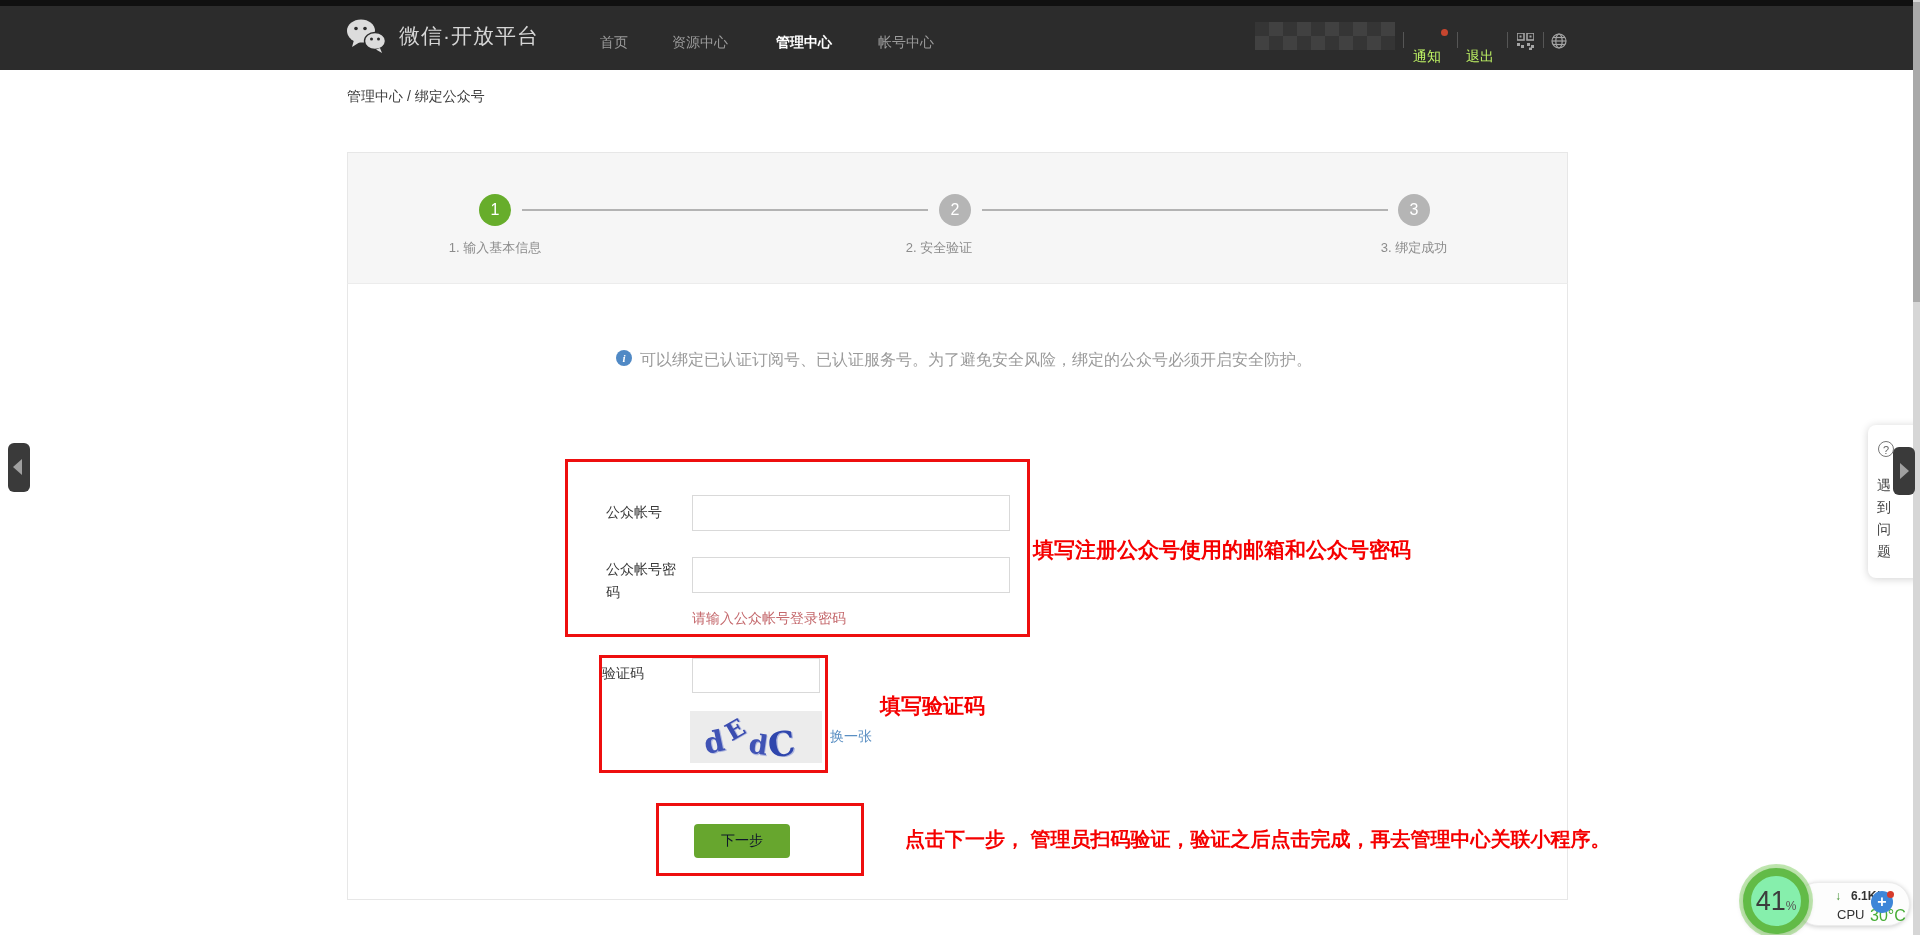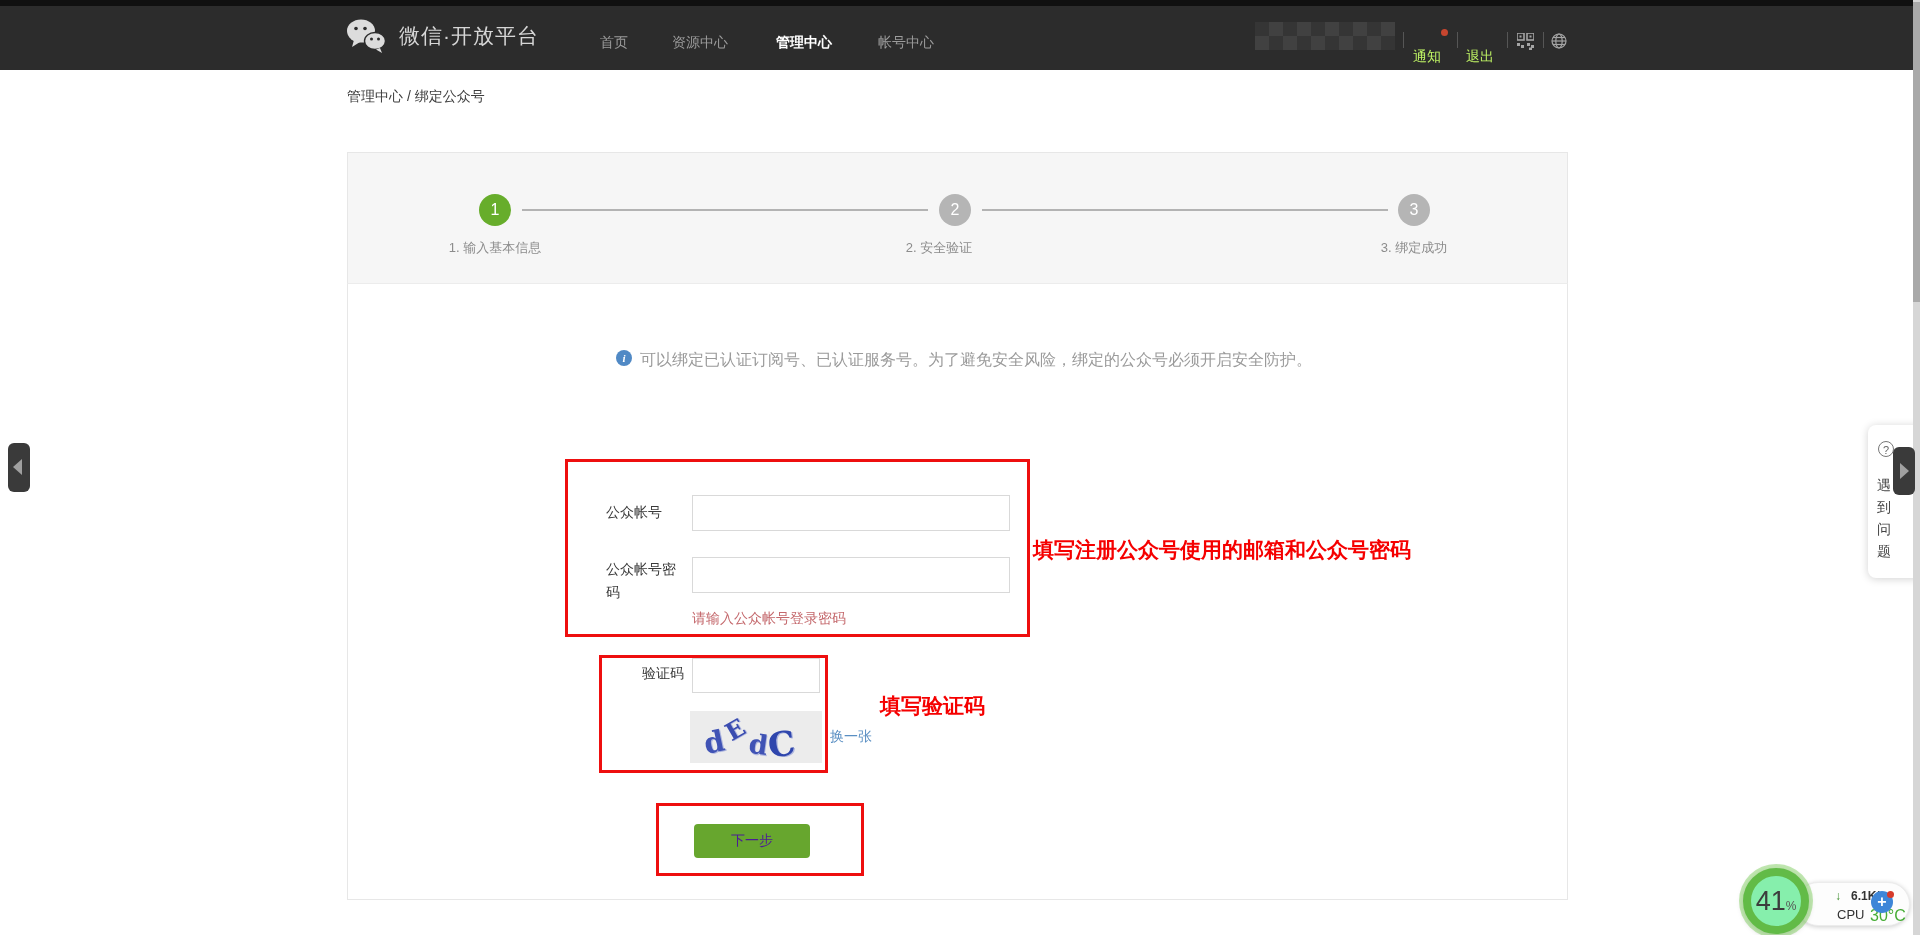--- a/index.html
+++ b/index.html
@@ -41,34 +41,34 @@
   .sl1 { left:495px; } .sl2 { left:939px; } .sl3 { left:1414px; }
 
   
   .info-icon { position:absolute; left:616px; top:350px; width:16px; height:16px; border-radius:50%; background:#5089c5; color:#fff; font-size:11px; font-style:italic; font-weight:bold; text-align:center; line-height:16px; font-family:"Liberation Serif", serif; }
   .info-text { position:absolute; left:640px; top:350px; font-size:16px; color:#9a9a9a; }
 
   
   .f-label { position:absolute; font-size:14px; color:#3a3a3a; }
   .lab1 { left:606px; top:504px; }
   .lab2 { left:606px; top:558px; width:78px; line-height:23px; }
-  .lab3 { left:602px; top:665px;padding-left:40px; }
+  .lab3 { left:602px; top:665px; }
   .f-input { position:absolute; background:#fff; border:1px solid #d9d9d9; font-size:14px; padding:0 8px; color:#333; outline:none; }
   .in1 { left:692px; top:495px; width:318px; height:36px; }
   .in2 { left:692px; top:557px; width:318px; height:36px; }
   .in3 { left:692px; top:658px; width:128px; height:35px; }
   .err-text { position:absolute; left:692px; top:610px; font-size:14px; color:#c4686c; }
   .captcha-img { position:absolute; left:690px; top:711px; width:132px; height:52px; background:#ececec; cursor:pointer; overflow:hidden; }
   .captcha-img span { display:inline-block; font-family:"DejaVu Serif", serif; font-weight:bold; text-shadow:1px 1px 0 #aeb6de; }
   .cl0 { font-size:29px; transform:rotate(-12deg); color:#4053b5; margin:14px 0 0 14px; }
   .cl1 { font-size:24px; transform:rotate(-30deg); color:#3a4cb0; margin-left:2px; vertical-align:14px; }
   .cl2 { font-size:27px; transform:rotate(8deg); color:#4053b5; margin-left:4px; vertical-align:-2px; }
   .cl3 { font-size:34px; transform:rotate(-8deg); color:#2f46ad; margin-left:1px; vertical-align:-4px; }
   .refresh-link { position:absolute; left:830px; top:728px; font-size:14px; color:#5a8fc3; cursor:pointer; }
-  .next-btn { position:absolute; left:694px; top:824px; width:116px; height:34px; background:#67a62e; border:none; border-radius:4px; color:#4c1d95; font-size:14px; cursor:pointer; font-family:"Liberation Sans", sans-serif; }
+  .next-btn { position:absolute; left:694px; top:824px; width:96px; height:34px; background:#67a62e; border:none; border-radius:4px; color:#0f172a; font-size:14px; cursor:pointer; font-family:"Liberation Sans", sans-serif; }
 
   
   .red-box { position:absolute; border:3px solid #ee0f0f; }
   .rb1 { left:565px; top:459px; width:465px; height:178px; }
   .rb2 { left:599px; top:655px; width:229px; height:118px; }
   .rb3 { left:656px; top:803px; width:208px; height:73px; }
   .red-note { position:absolute; color:#f50000; font-weight:bold; white-space:nowrap; }
   .rn1 { left:1033px; top:536px; font-size:21px; }
   .rn2 { left:880px; top:692px; font-size:21px; }
   .rn3 { left:905px; top:826px; font-size:20px; }
@@ -183,20 +183,21 @@
   <input class="f-input in3" type="text" style="">
   <div class="captcha-img"><span class="cl0">d</span><span class="cl1">E</span><span class="cl2">d</span><span class="cl3">C</span></div>
   <span class="refresh-link">换一张</span>
   <button class="next-btn">下一步</button>
 
   <div class="red-box rb1"></div>
   <div class="red-box rb2"></div>
   <div class="red-box rb3"></div>
   <span class="red-note rn1">填写注册公众号使用的邮箱和公众号密码</span>
   <span class="red-note rn2">填写验证码</span>
+  <span class="red-note rn3">点击下一步， 管理员扫码验证，验证之后点击完成，再去管理中心关联小程序。</span>
 
   <div class="left-toggle">
     <div class="tri-left"></div>
   </div>
   <div class="feedback-card">
     <div class="help-circle">?</div>
     <span class="fb-char fb0">遇</span>
     <span class="fb-char fb1">到</span>
     <span class="fb-char fb2">问</span>
     <span class="fb-char fb3">题</span>

